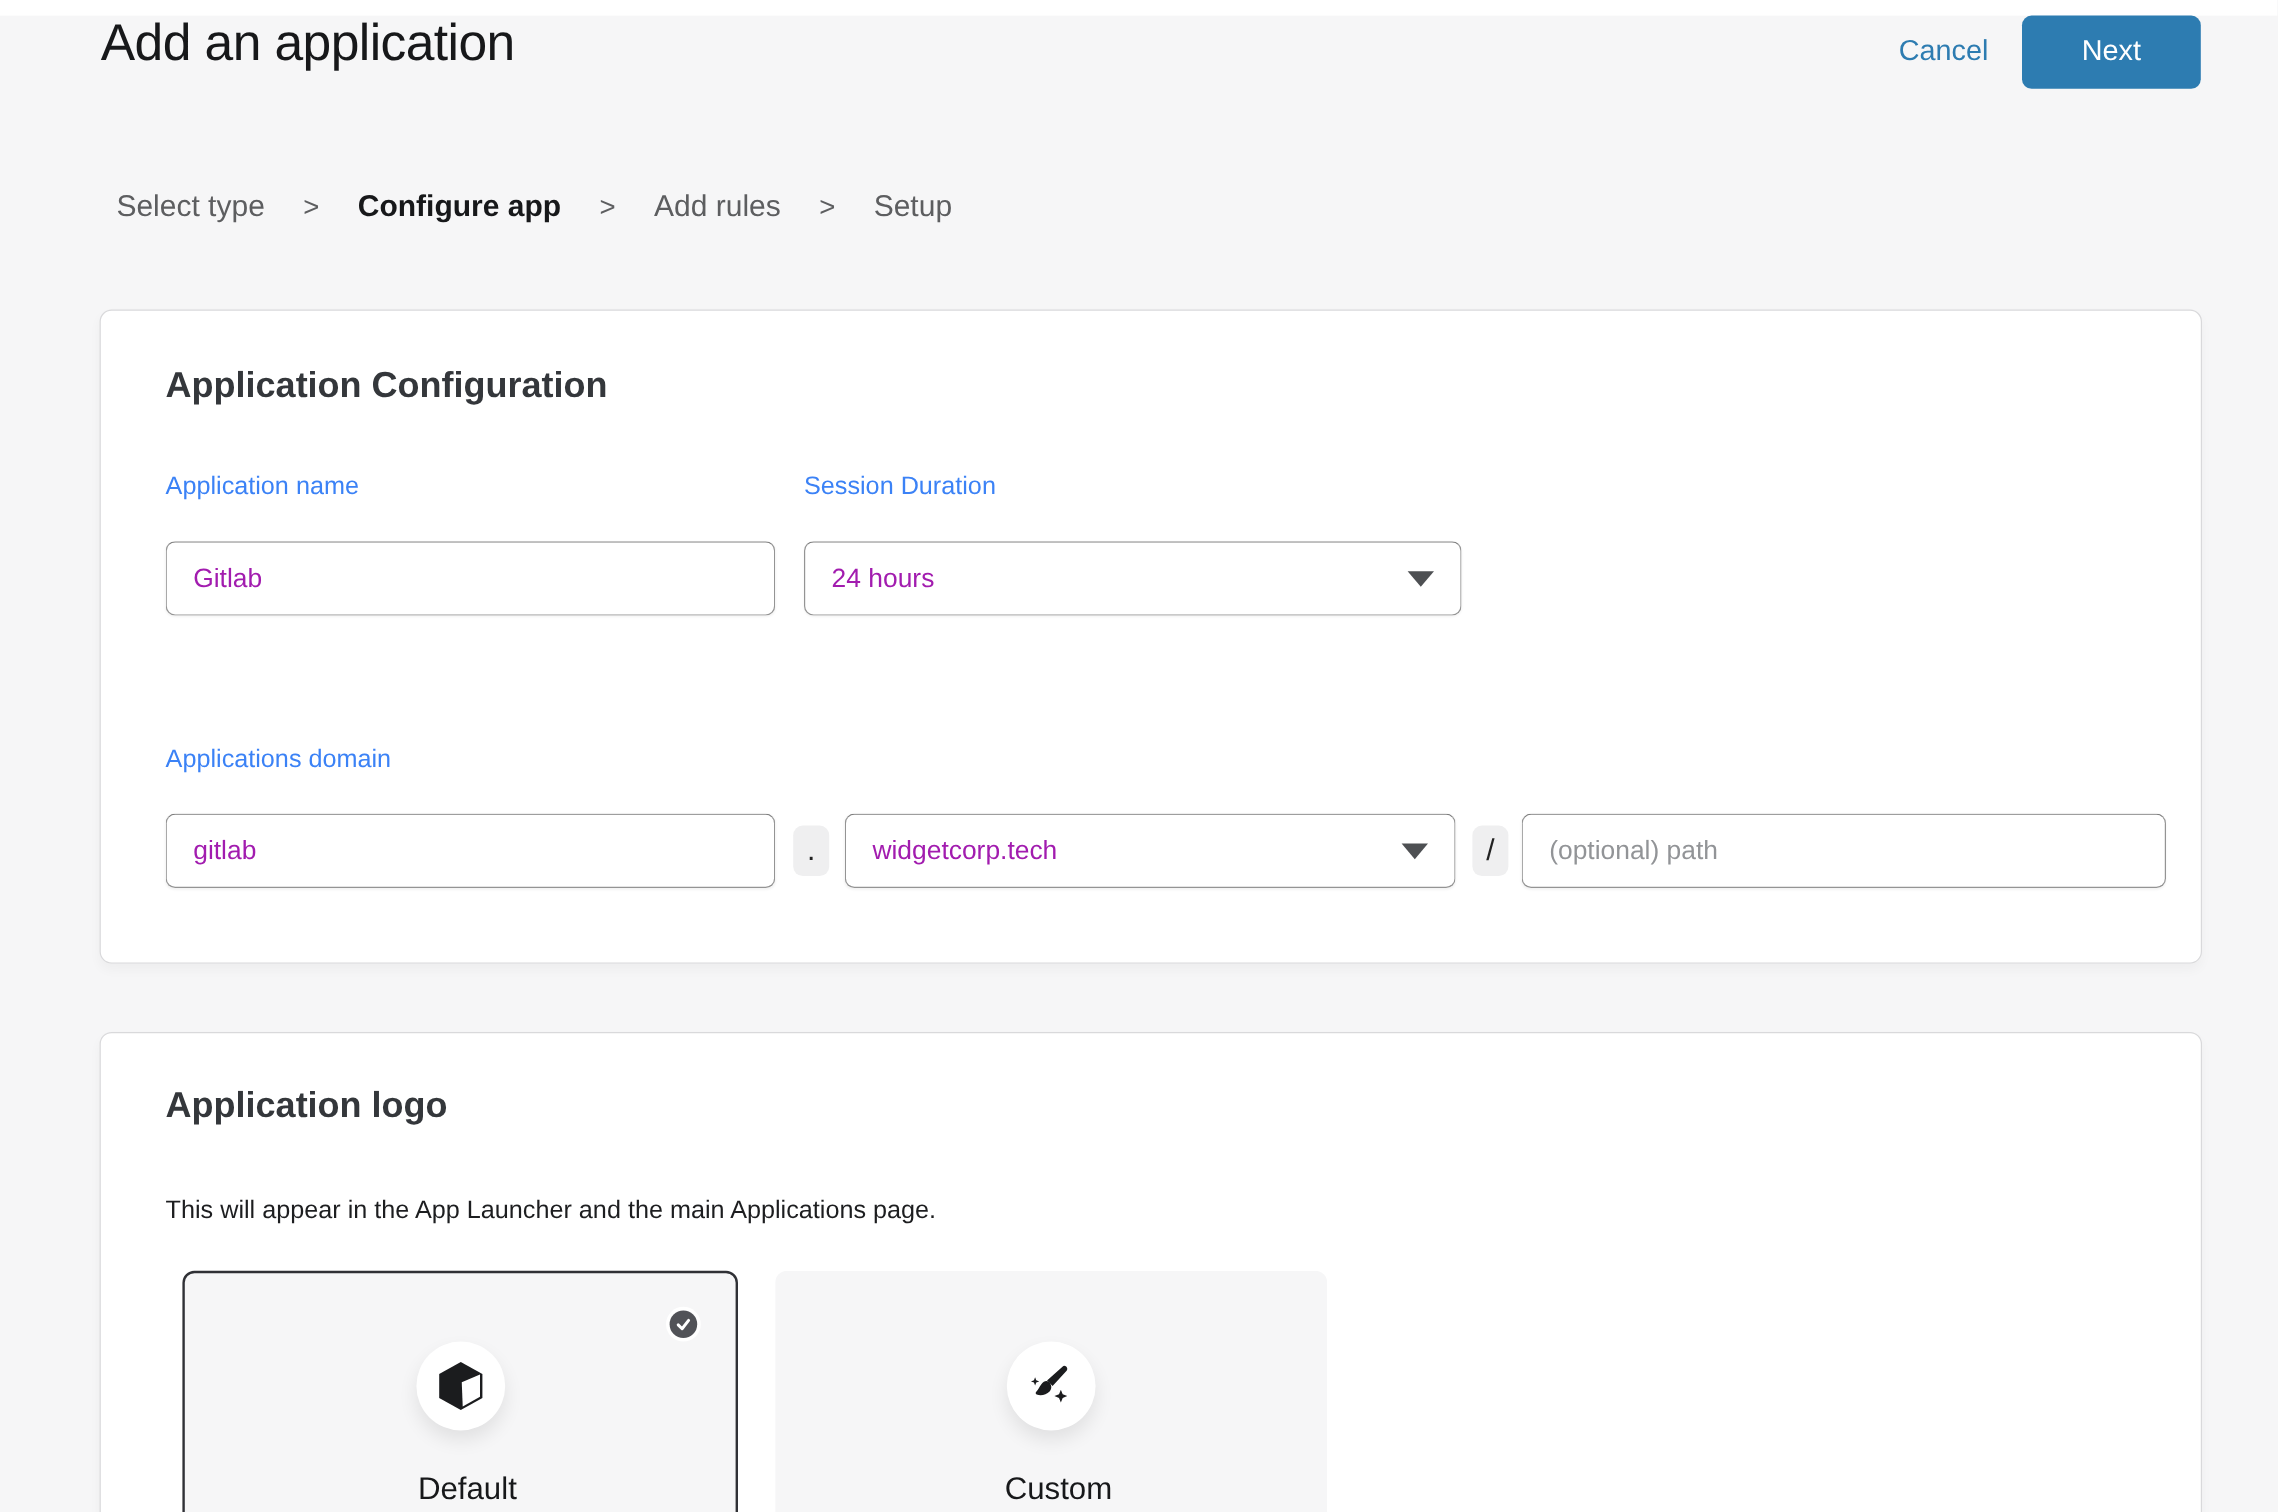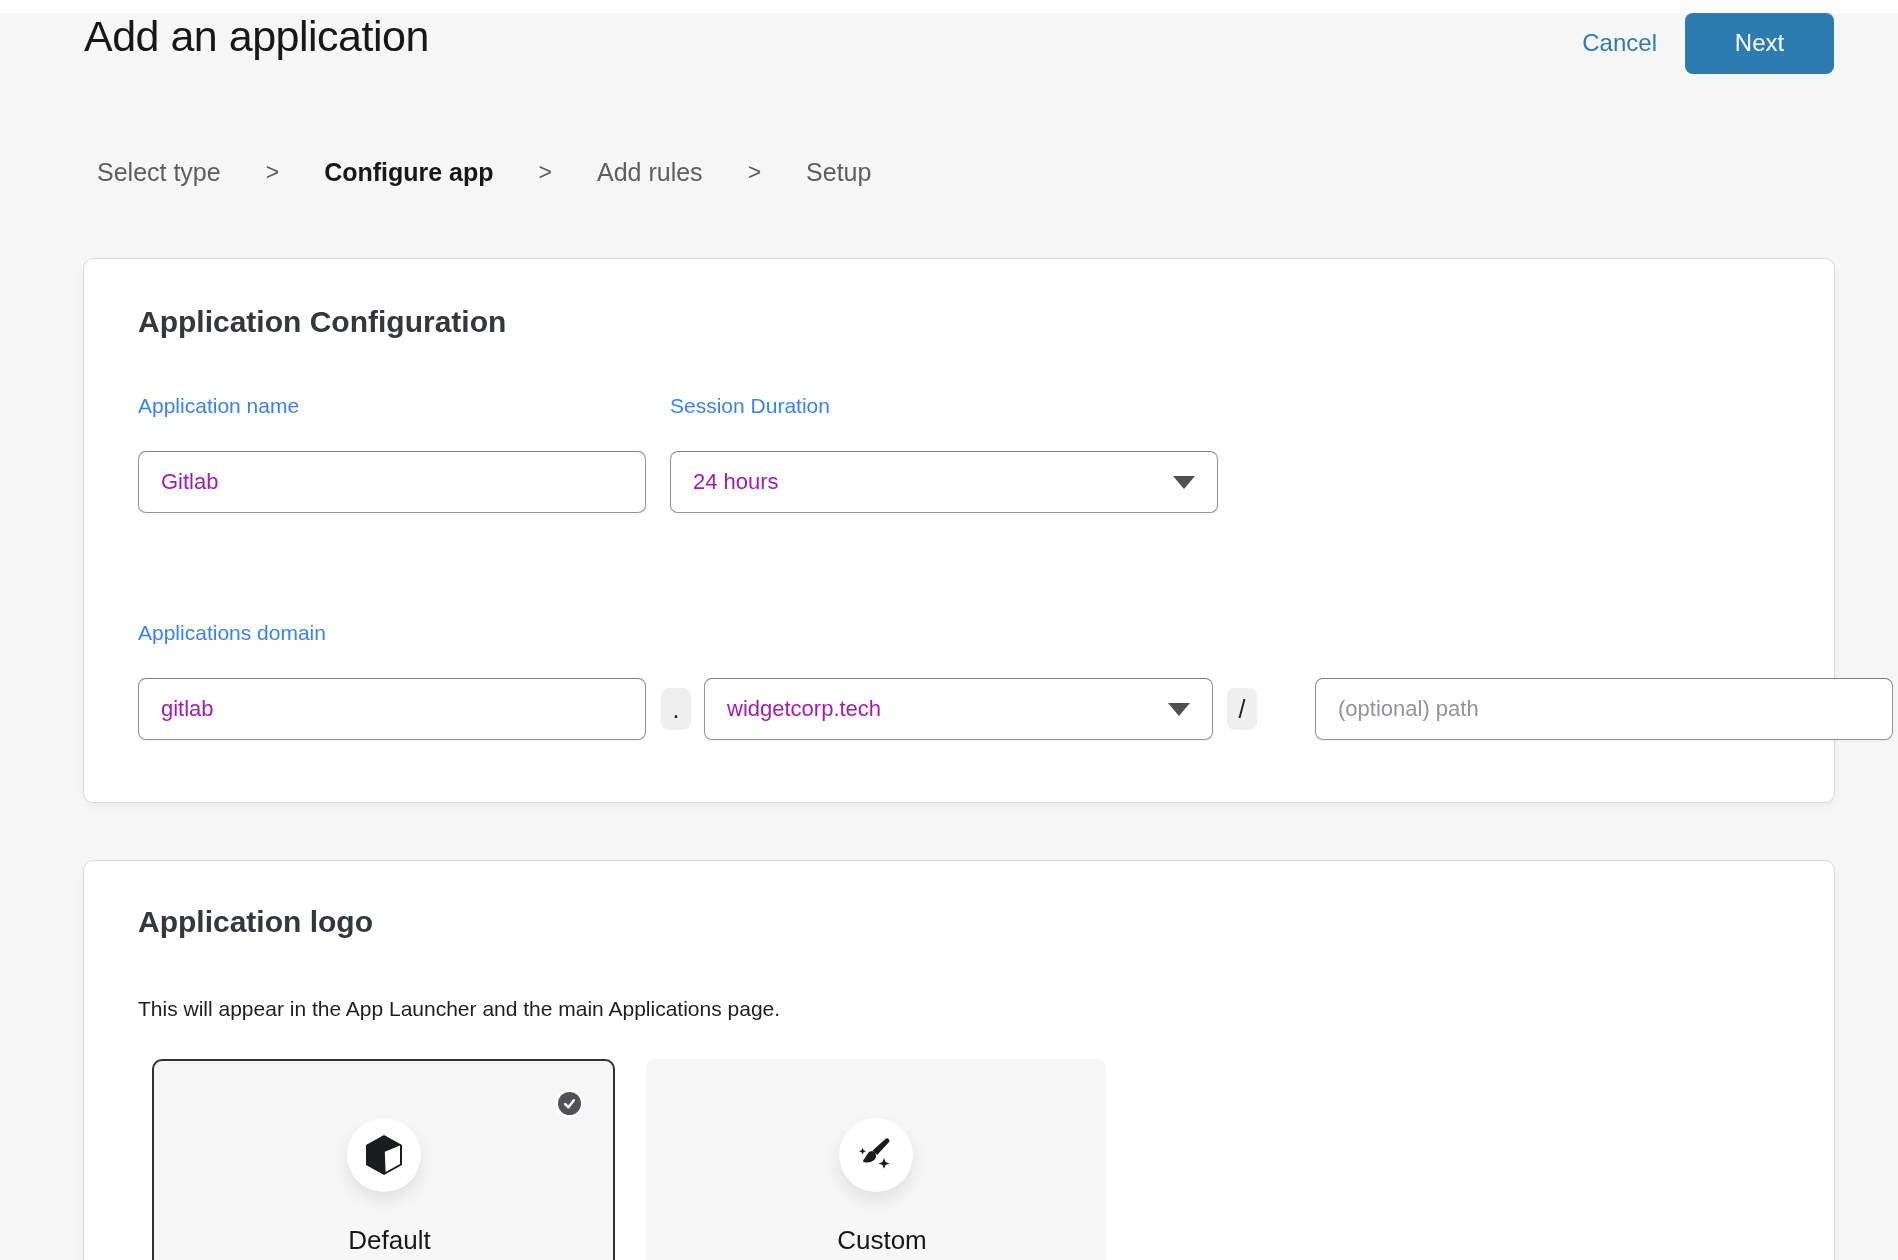--- a/index.html
+++ b/index.html
@@ -18,21 +18,21 @@
     font-size:43px; font-weight:400; letter-spacing:-0.5px; color:#17181a;
   }
   .header-actions { position:absolute; top:12px; right:64px; height:62px; display:flex; align-items:center; gap:28px; }
   .cancel-link { font-size:24px; color:#2d7cb1; cursor:pointer; }
   .next-button {
     width:149px; height:61px; background:#2d7cb1; border:none; border-radius:8px;
     color:#ffffff; font-size:24px; font-family:"Liberation Sans", sans-serif; cursor:pointer;
   }
 
   
-  .breadcrumb { position:absolute; left:97px; top:158px; display:flex; align-items:center; gap:45px; font-size:25px; color:#5d5e60; }
+  .breadcrumb { position:absolute; left:97px; top:158px; display:flex; align-items:center; gap:32px; font-size:25px; color:#5d5e60; }
   .crumb { white-space:nowrap; }
   .crumb.active { color:#17181a; font-weight:700; }
   .crumb-sep { color:#5d5e60; font-size:23px; }
 
   
   .card {
     position:absolute; left:83px; width:1752px; background:#ffffff;
     border:1px solid #d9d9db; border-radius:10px;
     box-shadow:0 5px 10px rgba(0,0,0,0.035);
   }
@@ -119,21 +119,21 @@
   </div>
 
   <label class="field-label" style="left:54px; top:362px;">Applications domain</label>
   <input class="text-input" style="left: 54px; top: 419px; width: 508px;" type="text" value="gitlab">
   <span class="sep-badge" style="left:577px; top:429px;">.</span>
   <div class="select-box" style="left:620px; top:419px; width:509px;">
     <span>widgetcorp.tech</span>
     <span class="caret-down"></span>
   </div>
   <span class="sep-badge" style="left:1143px; top:429px;">/</span>
-  <input class="text-input" style="left: 1231px; top: 419px; width: 578px;" type="text" placeholder="(optional) path">
+  <input class="text-input" style="left: 1184px; top: 419px; width: 537px;" type="text" placeholder="(optional) path">
 </section>
 
 <section class="card" id="card-logo">
   <h2 class="card-heading" style="top:44px;">Application logo</h2>
   <p class="logo-desc">This will appear in the App Launcher and the main Applications page.</p>
 
   <div class="logo-tile" id="tile-default">
     <span class="check-badge">
       <svg width="13" height="13" viewBox="0 0 24 24" fill="none" stroke="#ffffff" stroke-width="4.5" stroke-linecap="round" stroke-linejoin="round">
         <polyline points="4,13 10,19 20,6"></polyline>

